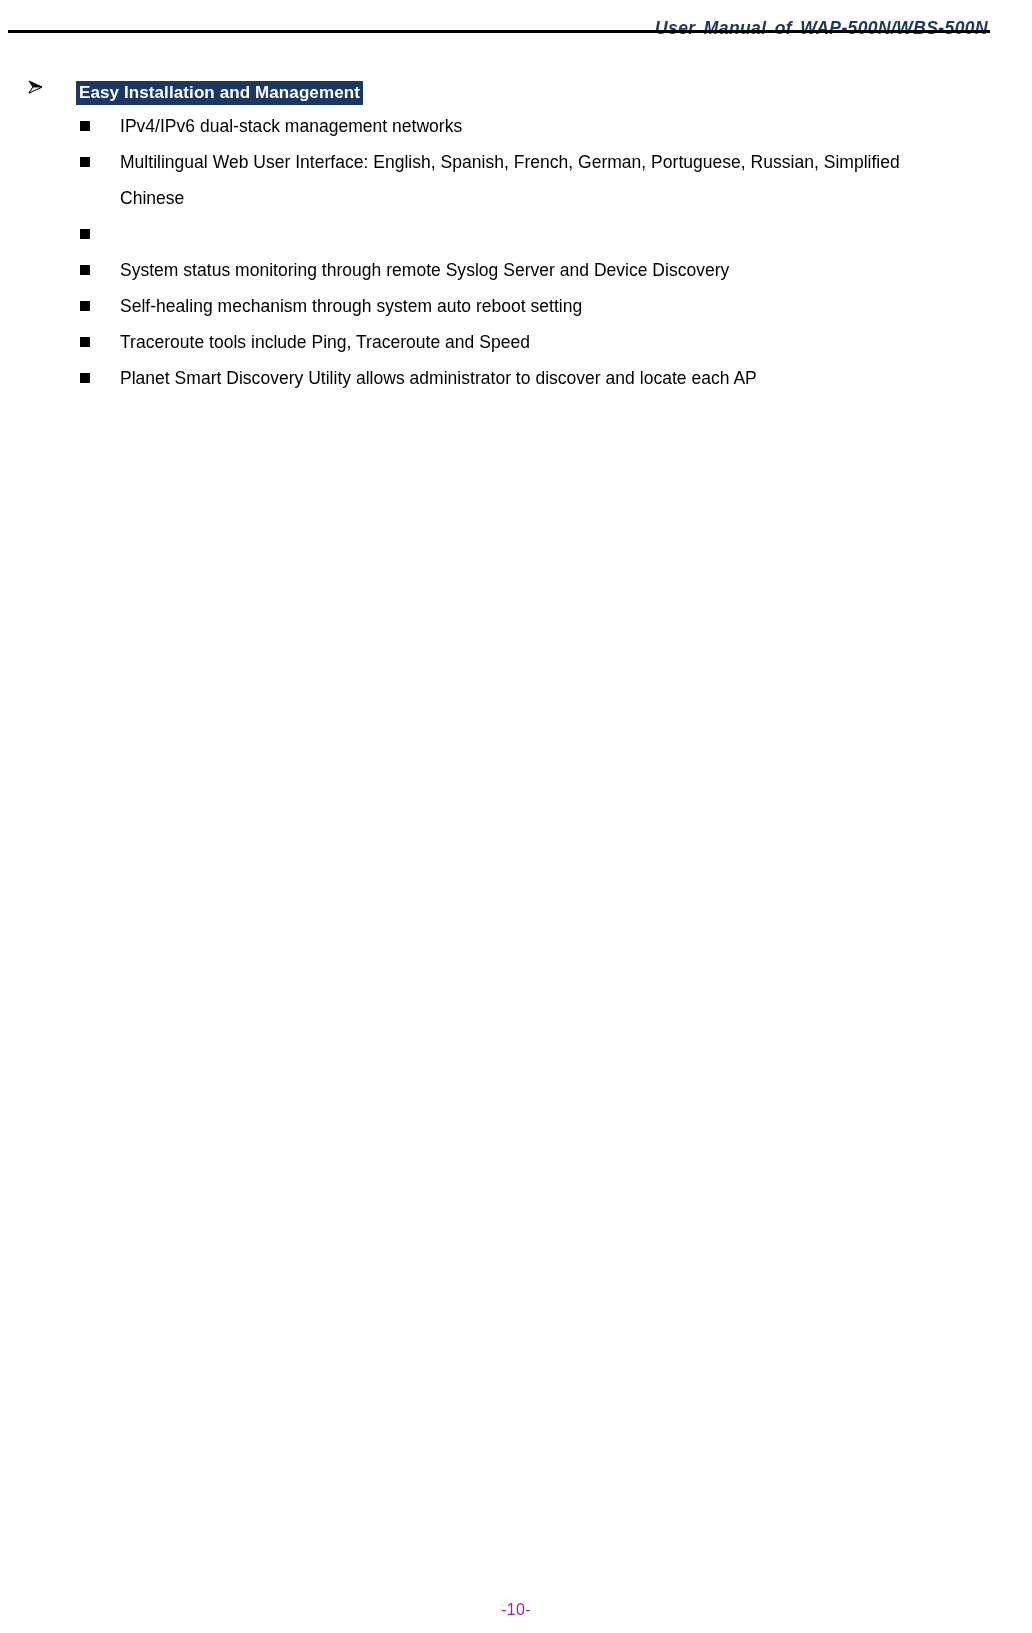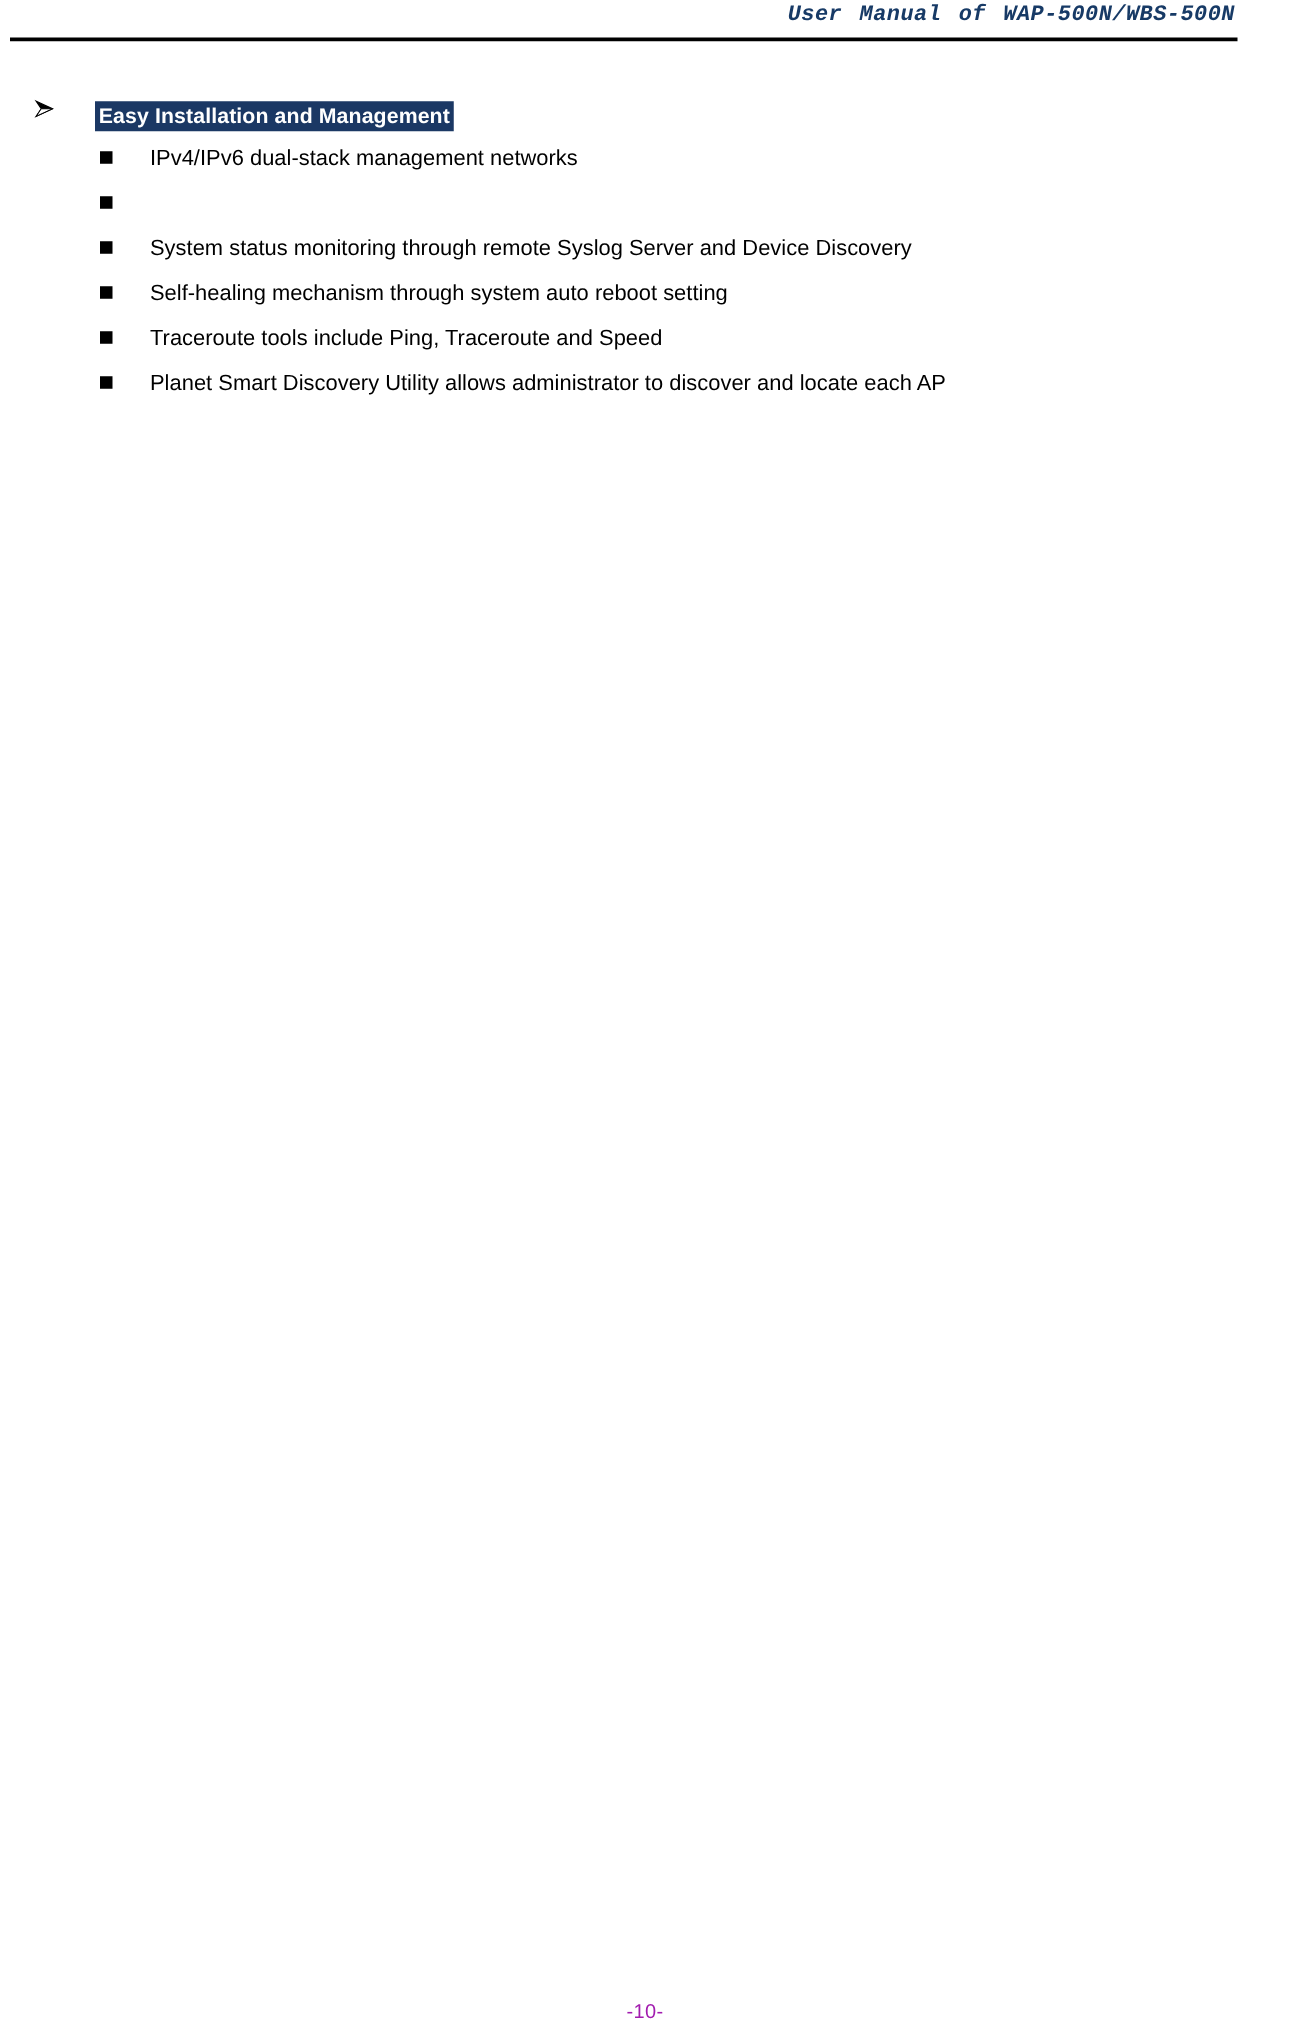--- a/index.html
+++ b/index.html
@@ -20,29 +20,28 @@
   .page-header {
     position: absolute;
     left: 0;
     top: 0;
     width: 1032px;
     height: 34px;
   }
   .page-header-title {
     position: absolute;
     right: 44px;
-    top: 2px;
+    top: 18px;
     font-size: 17.5px;
     font-weight: bold;
     font-style: italic;
     color: #173a66;
     letter-spacing: 0.4px;
     white-space: nowrap;
     word-spacing: 3px;
-    font-family: Liberation Mono, monospace;
   }
   .header-rule {
     position: absolute;
     left: 8px;
     top: 30px;
     width: 982px;
     height: 3px;
     background: #000000;
   }
 
@@ -154,20 +153,24 @@
     <span class="section-heading">Easy Installation and Management</span>
   </div>
 
   <ul class="bullet-list">
     <li class="bullet-item">
       <span class="square-bullet"></span>
       <span class="bullet-text">IPv4/IPv6 dual-stack management networks</span>
     </li>
     <li class="bullet-item">
       <span class="square-bullet"></span>
+      <span class="bullet-text wrap2">Multilingual Web User Interface: English, Spanish, French, German, Portuguese, Russian, Simplified Chinese</span>
+    </li>
+    <li class="bullet-item">
+      <span class="square-bullet"></span>
     </li>
     <li class="bullet-item">
       <span class="square-bullet"></span>
       <span class="bullet-text">System status monitoring through remote Syslog Server and Device Discovery</span>
     </li>
     <li class="bullet-item">
       <span class="square-bullet"></span>
       <span class="bullet-text">Self-healing mechanism through system auto reboot setting</span>
     </li>
     <li class="bullet-item">

